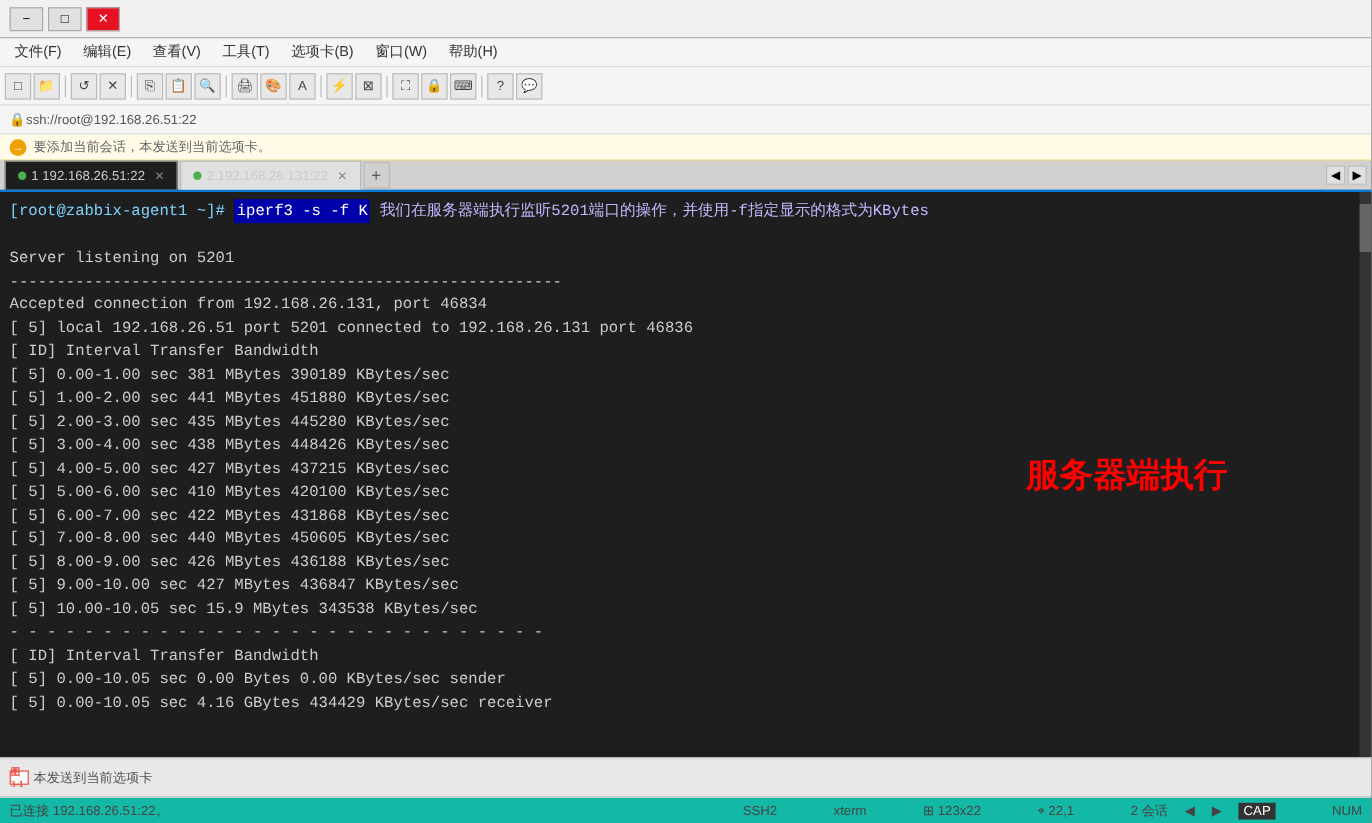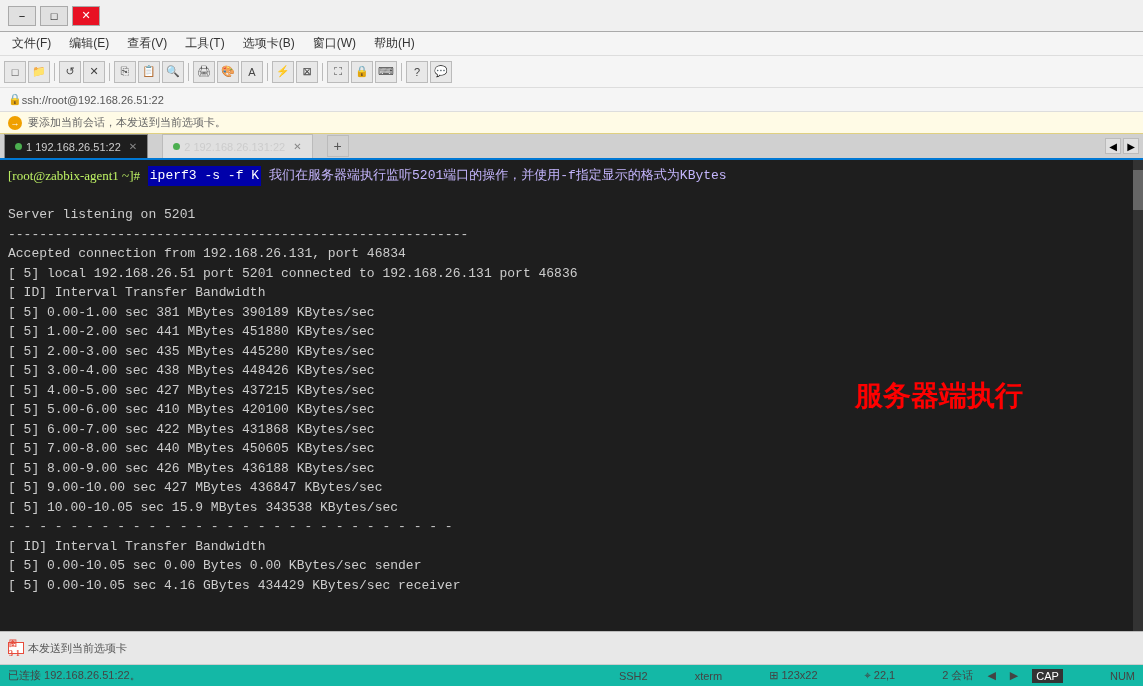--- a/index.html
+++ b/index.html
@@ -150,21 +150,21 @@
       padding: 0 10px;
       display: flex;
       align-items: center;
       font-size: 11px;
       cursor: pointer;
       border: 1px solid #bbb;
       border-bottom: none;
       background: #e0e0e0;
       color: #333;
       gap: 4px;
-      margin-right: 14px;
+      margin-right: 2px;
     }
     .tab.active {
       background: #1e1e1e;
       color: #ccc;
       border-color: #888;
     }
     .tab-dot {
       width: 7px;
       height: 7px;
       border-radius: 50%;
@@ -215,22 +215,21 @@
       padding: 6px 8px;
       flex: 1;
       overflow: hidden;
       position: relative;
     }
     .prompt-line {
       display: flex;
       align-items: center;
     }
     .prompt {
-      color: #bef264;
-      font-family: Liberation Serif, serif;
+      color: #7dd3fc;
     }
     .cmd-text {
       background: #0000aa;
       color: #ffffff;
       padding: 0 2px;
     }
     .annotation {
       color: #c4b5fd;
       font-size: 13px;
       margin-left: 8px;

